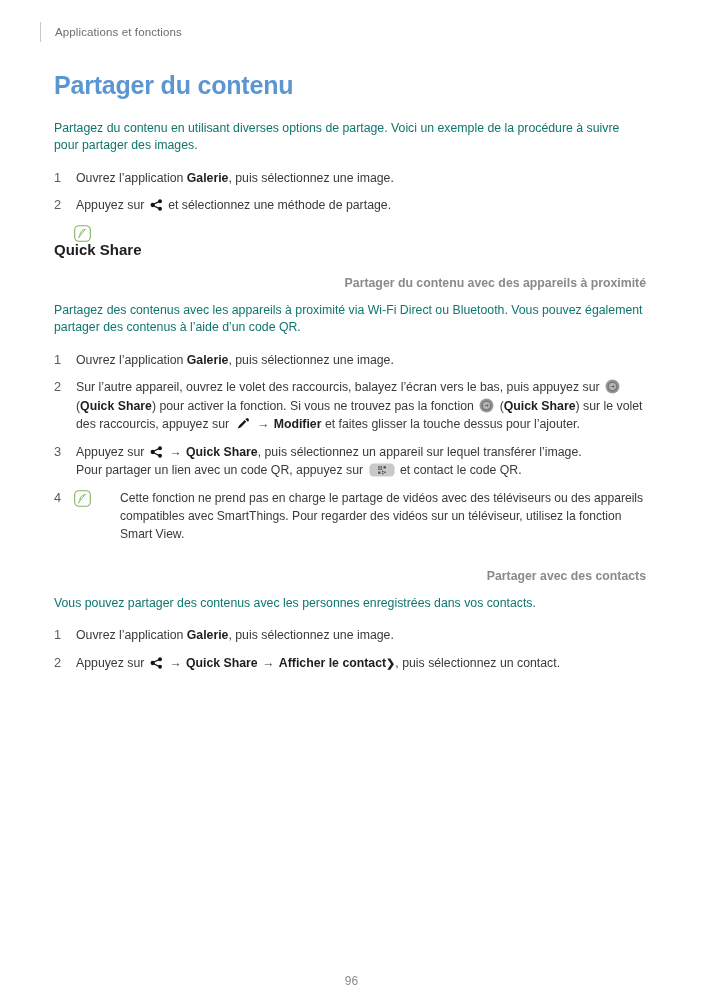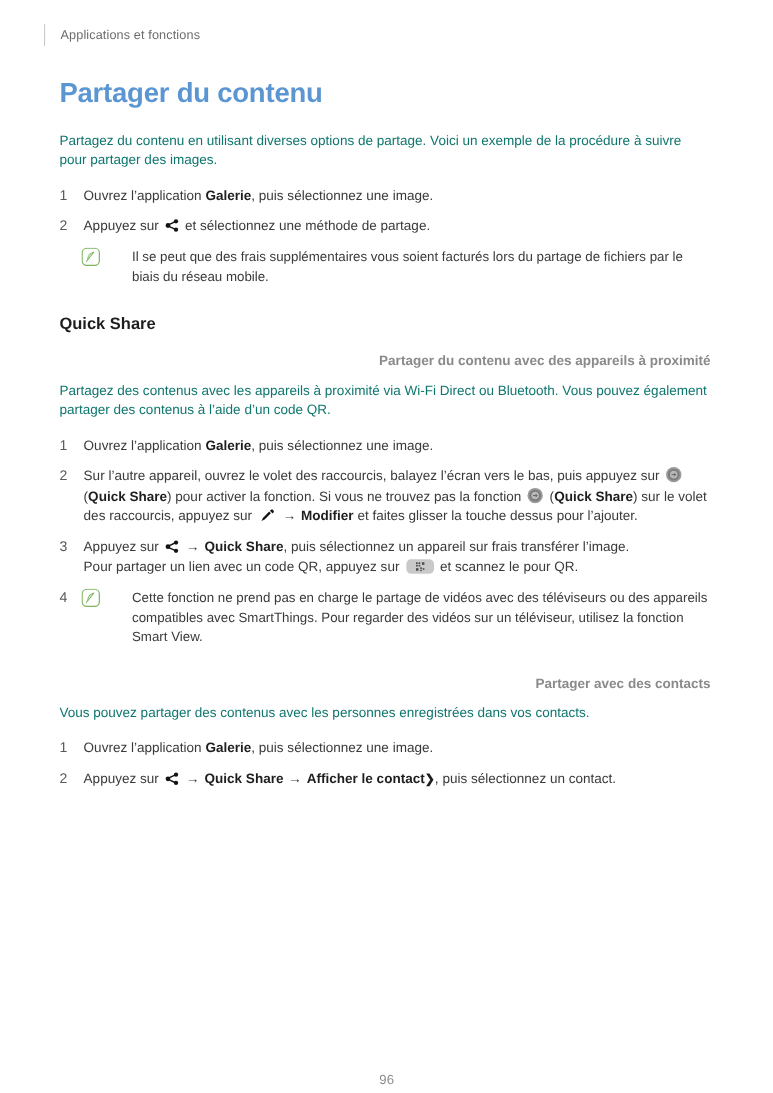--- a/index.html
+++ b/index.html
@@ -183,21 +183,20 @@
 
     <div class="note">
       <span class="note-icon">
         <svg viewBox="0 0 20 20" width="17" height="17">
           <rect x="0.8" y="0.8" width="18.4" height="18.4" rx="5" ry="5" fill="#ffffff" stroke="#7fb460" stroke-width="1.3"></rect>
           <path d="M13.4 4.6 C11.6 4.9 9.4 6.0 8.0 7.7 C6.7 9.3 6.2 11.3 6.4 13.6 L7.4 12.6 C7.3 10.8 7.9 9.2 9.0 8.0 C10.2 6.7 11.8 5.9 13.4 5.6 Z" fill="#7fb460"></path>
           <path d="M13.6 4.6 L6.2 13.8" stroke="#7fb460" stroke-width="1.1" fill="none"></path>
           <path d="M6.3 13.7 L5.1 15.2" stroke="#7fb460" stroke-width="1.2" fill="none"></path>
         </svg>
       </span>
-      <span>Il se peut que des frais supplémentaires vous soient facturés lors du partage de fichiers par le biais du réseau mobile.</span>
     </div>
 
     <h2 class="section-heading">Quick Share</h2>
 
     <h3 class="sub-heading">Partager du contenu avec des appareils à proximité</h3>
 
     <p class="body-text">Partagez des contenus avec les appareils à proximité via Wi-Fi Direct ou Bluetooth. Vous pouvez également partager des contenus à l’aide d’un code QR.</p>
 
     <ul class="steps">
 
@@ -224,34 +223,34 @@
             </svg></span><span class="arrow"> → </span><b>Modifier</b><span> et faites glisser la touche dessus pour l’ajouter.</span>
       </li>
 
       <li class="step">
         <span class="step-num">3</span>
         <span>Appuyez sur </span><span class="inline-icon share-icon"><svg viewBox="0 0 24 24" width="13" height="14">
               <circle cx="18.5" cy="5" r="3.6" fill="#141414"></circle>
               <circle cx="18.5" cy="19" r="3.6" fill="#141414"></circle>
               <circle cx="5" cy="12" r="4" fill="#141414"></circle>
               <path d="M6.5 10.6 L17.5 5.4 M6.5 13.4 L17.5 18.6" stroke="#141414" stroke-width="2.4" fill="none"></path>
-            </svg></span><span class="arrow"> → </span><b>Quick Share</b><span>, puis sélectionnez un appareil sur frais transférer l’image.</span><br><span>Pour partager un lien avec un code QR, appuyez sur </span><span class="inline-icon qr-icon"><svg viewBox="0 0 34 18" width="26" height="14">
+            </svg></span><span class="arrow"> → </span><b>Quick Share</b><span>, puis sélectionnez un appareil sur lequel transférer l’image.</span><br><span>Pour partager un lien avec un code QR, appuyez sur </span><span class="inline-icon qr-icon"><svg viewBox="0 0 34 18" width="26" height="14">
               <rect x="0.5" y="0.5" width="33" height="17" rx="5.5" ry="5.5" fill="#c9c9c9"></rect>
               <g fill="#4a4a4a">
                 <rect x="12" y="4" width="2" height="2"></rect>
                 <rect x="15" y="4" width="2" height="2"></rect>
                 <rect x="19" y="4" width="3" height="3"></rect>
                 <rect x="12" y="7" width="2" height="2"></rect>
                 <rect x="15" y="7" width="2" height="2"></rect>
                 <rect x="12" y="11" width="3" height="3"></rect>
                 <rect x="17" y="10" width="2" height="2"></rect>
                 <rect x="20" y="11" width="2" height="2"></rect>
                 <rect x="17" y="13" width="2" height="1.5"></rect>
               </g>
-            </svg></span><span> et scannez le pour QR.</span>
+            </svg></span><span> et contact le code QR.</span>
       </li>
 
       <li class="step">
         <span class="step-num">4</span>
       </li>
     </ul>
 
     <div class="note">
       <span class="note-icon">
         <svg viewBox="0 0 20 20" width="17" height="17">

